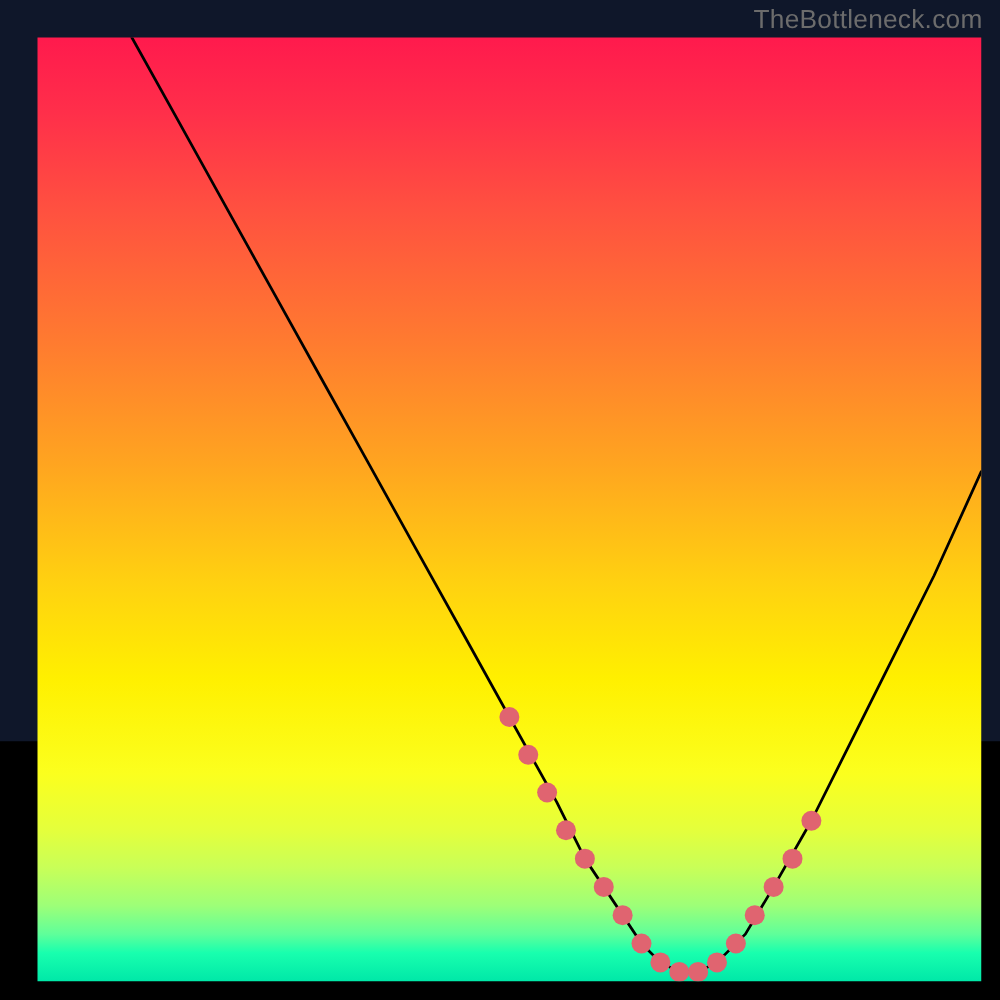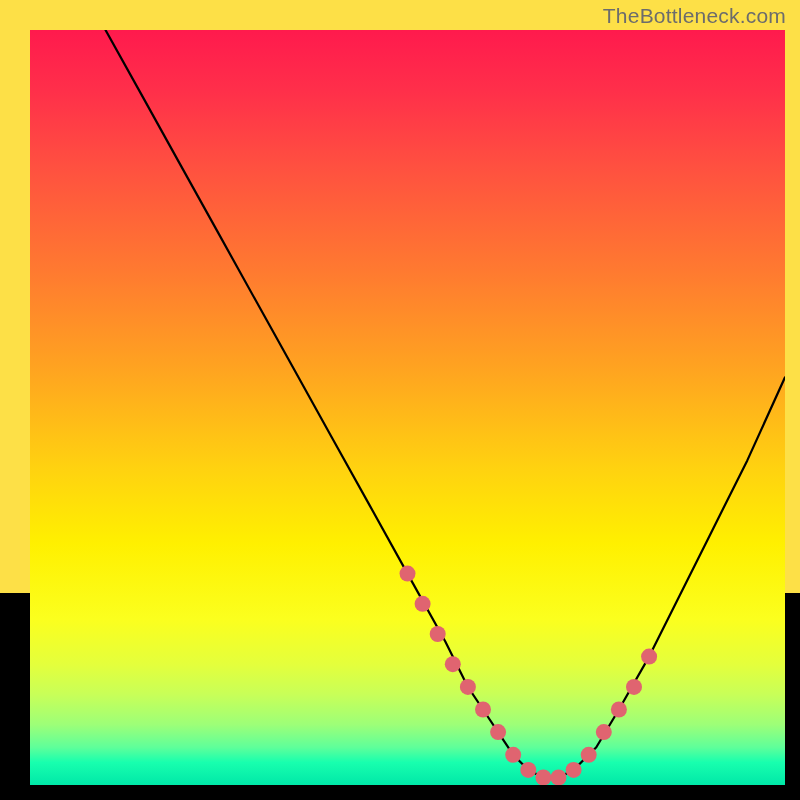--- a/index.html
+++ b/index.html
@@ -8,21 +8,21 @@
     width: 800px;
     height: 800px;
     background: #000;
     overflow: hidden;
     font-family: Arial, Helvetica, sans-serif;
   }
   .frame {
     position: relative;
     width: 800px;
     height: 593px;
-    background: #fde047;
+    background: #0f172a;
   }
   .plot-area {
     position: absolute;
     left: 30px;
     top: 30px;
     width: 755px;
     height: 755px;
     
     background: linear-gradient(
       to bottom,

